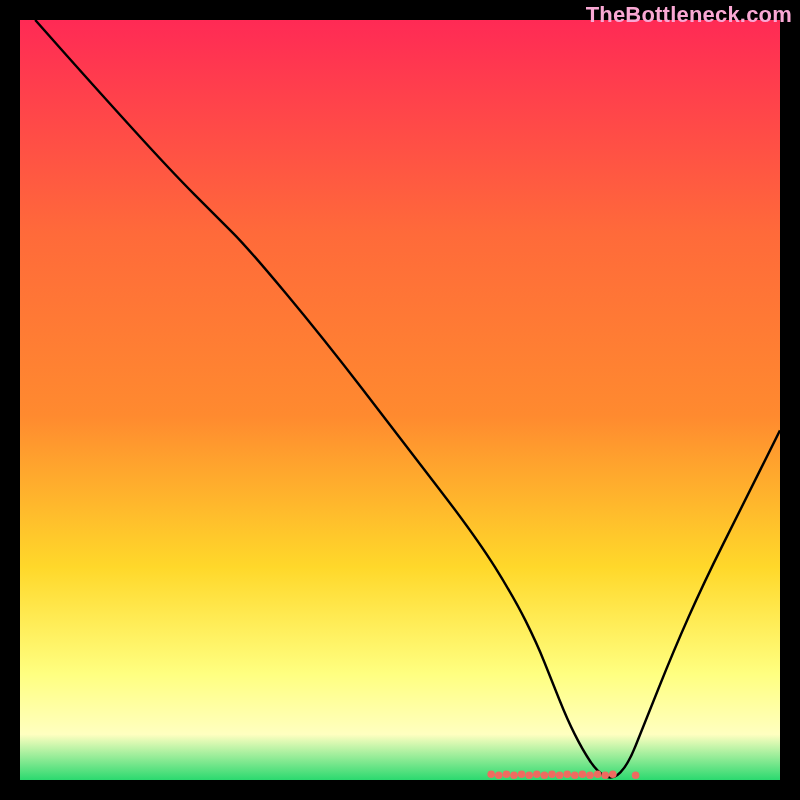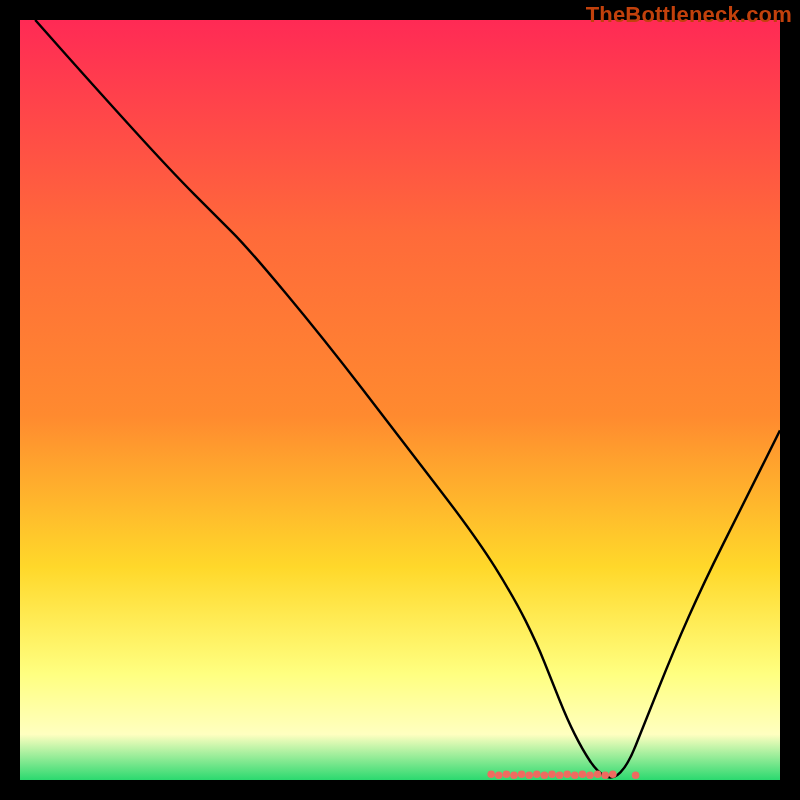--- a/index.html
+++ b/index.html
@@ -18,21 +18,21 @@
     height: 760px;
     background: #000000;
   }
   .watermark {
     position: absolute;
     top: 2px;
     right: 8px;
     font-family: Arial, Helvetica, sans-serif;
     font-size: 22px;
     font-weight: 600;
-    color: #c2410c;
+    color: #f9a8d4;
     letter-spacing: 0.2px;
   }
   svg {
     display: block;
   }
 </style>
 </head>
 <body>
 
 <div class="frame">

